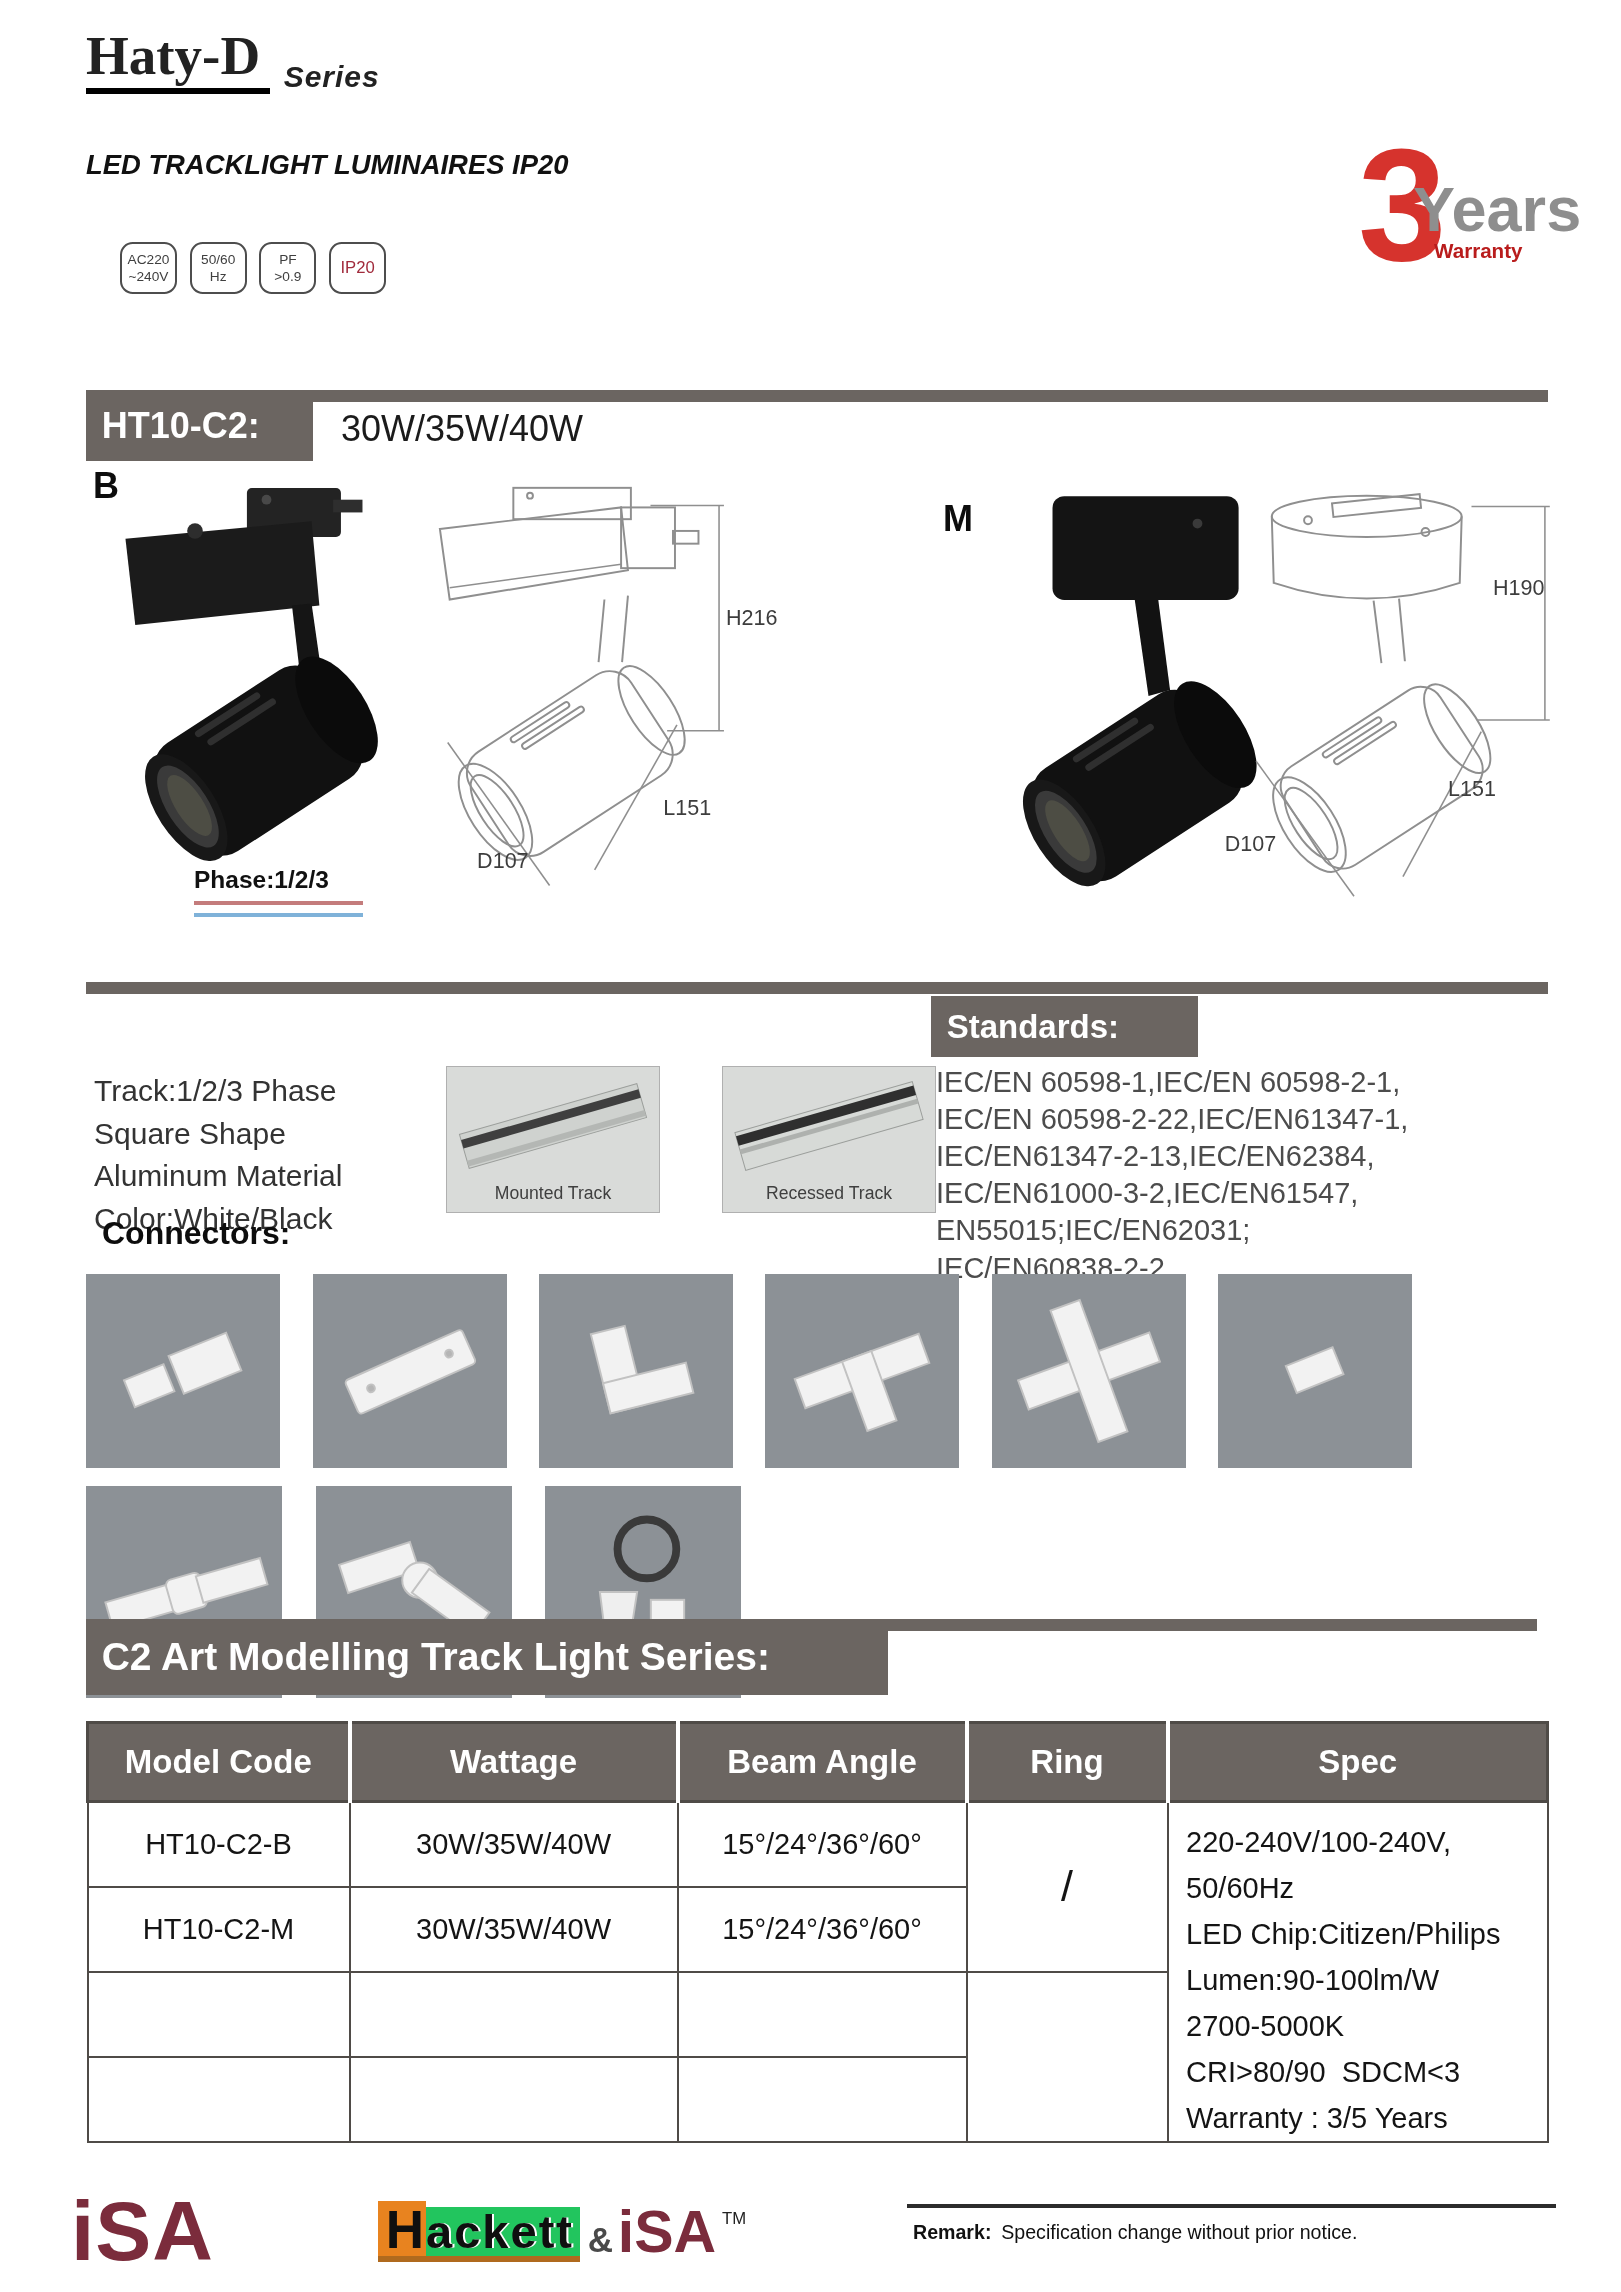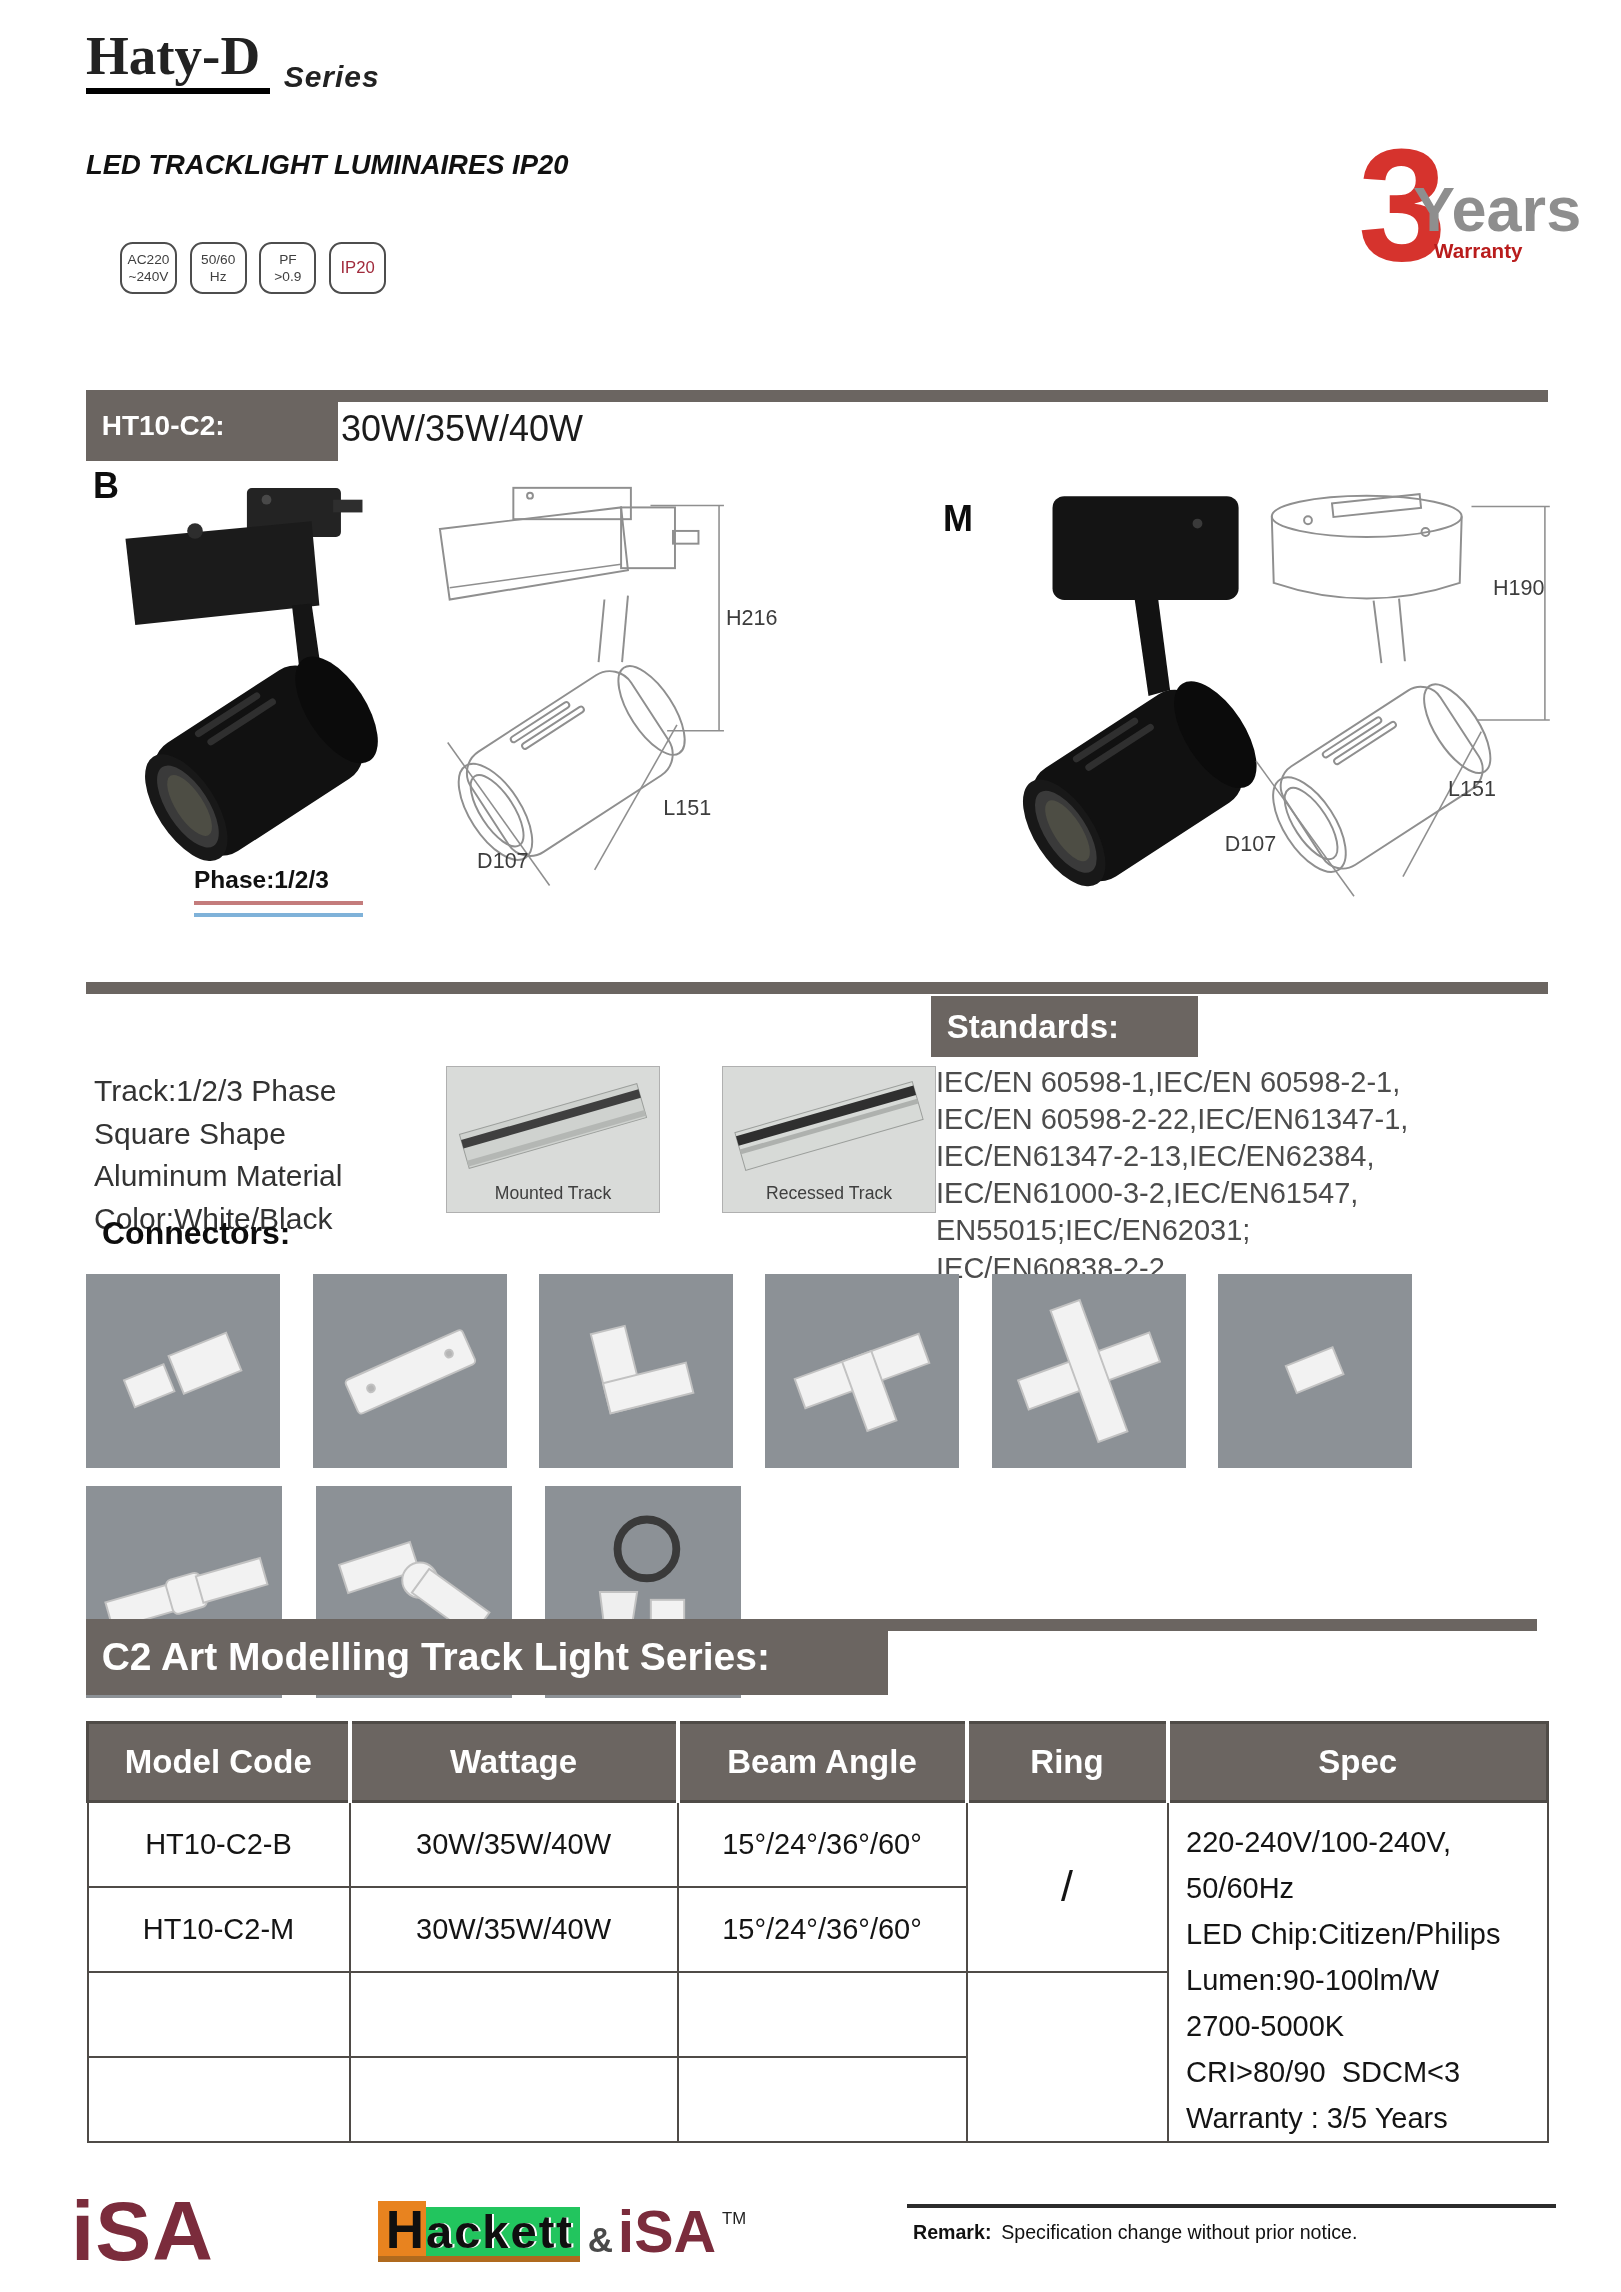--- a/index.html
+++ b/index.html
@@ -102,21 +102,21 @@
     <div class="badge ip20">IP20</div>
   </div>
 
   <div class="warranty">
     <div class="w3">3</div>
     <div class="wyears">Years</div>
     <div class="wwarranty">Warranty</div>
   </div>
 
   <div class="bar" style="left:86px;top:390px;width:1462px;"></div>
-  <div class="sec-block" style="left:86px;top:390px;width:252px;height:71px;font-size:28px;">HT10-C2:</div>
+  <div class="sec-block" style="left:86px;top:390px;width:227px;height:71px;font-size:36px;">HT10-C2:</div>
   <div class="wattage-head">30W/35W/40W</div>
 
   <div class="variant-label" style="left:93px;top:465px;">B</div>
   <svg style="position:absolute;left:100px;top:482px;" width="333" height="387" viewBox="0 0 340 395">
     <rect x="150" y="6" width="96" height="50" rx="5" fill="#232323"></rect>
     <rect x="238" y="18" width="30" height="13" fill="#2e2e2e"></rect>
     <circle cx="170" cy="18" r="5" fill="#484848"></circle>
     <polygon points="26,58 216,40 224,126 36,146" fill="#1b1b1b"></polygon>
     <circle cx="97" cy="50" r="8" fill="#2d2d2d"></circle>
     <polygon points="196,126 216,124 228,208 206,212" fill="#151515"></polygon>

